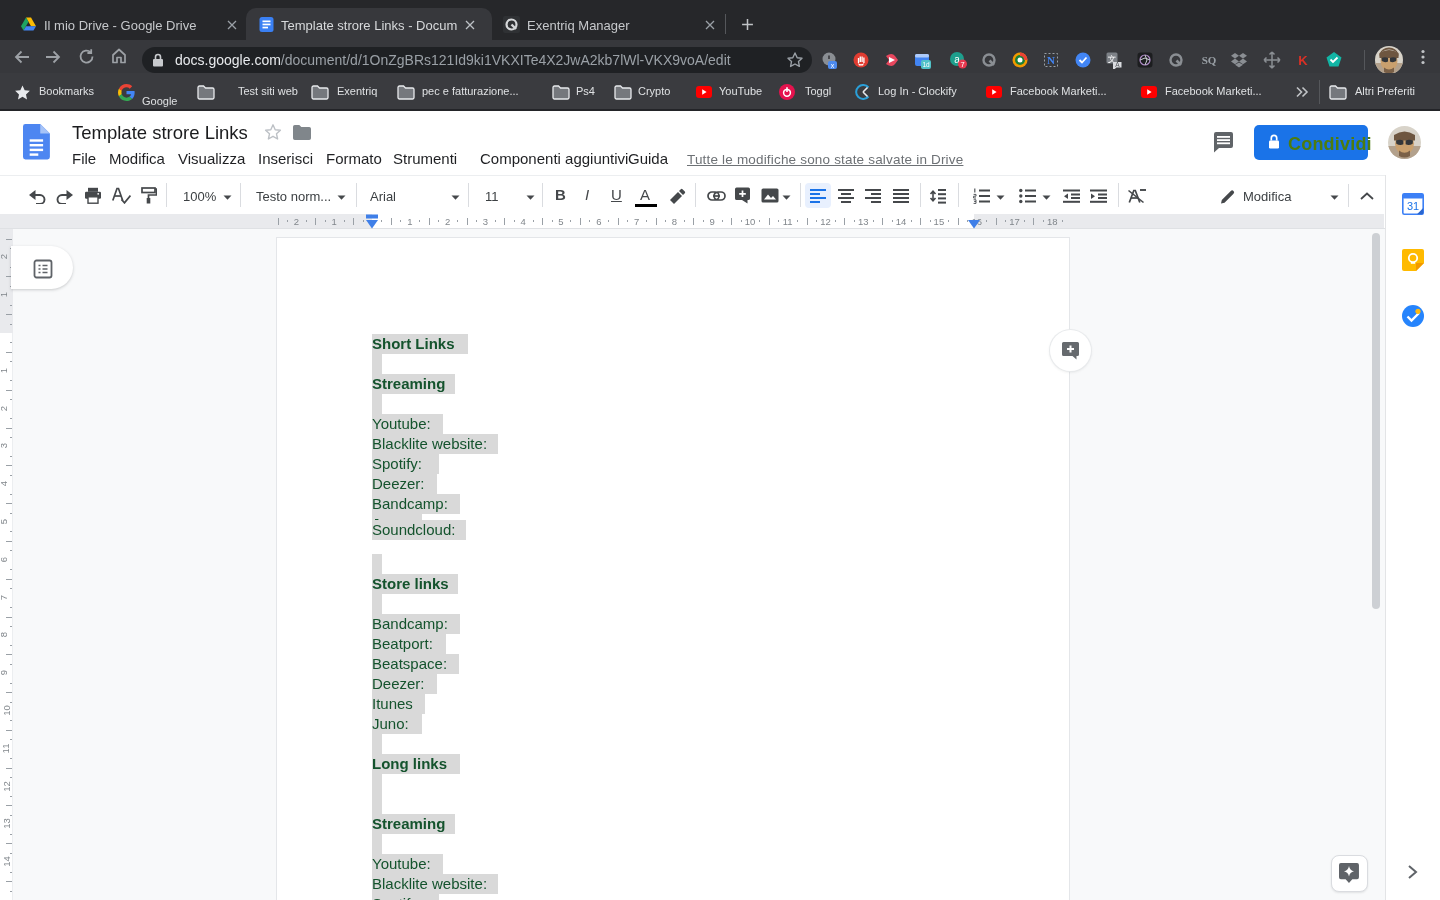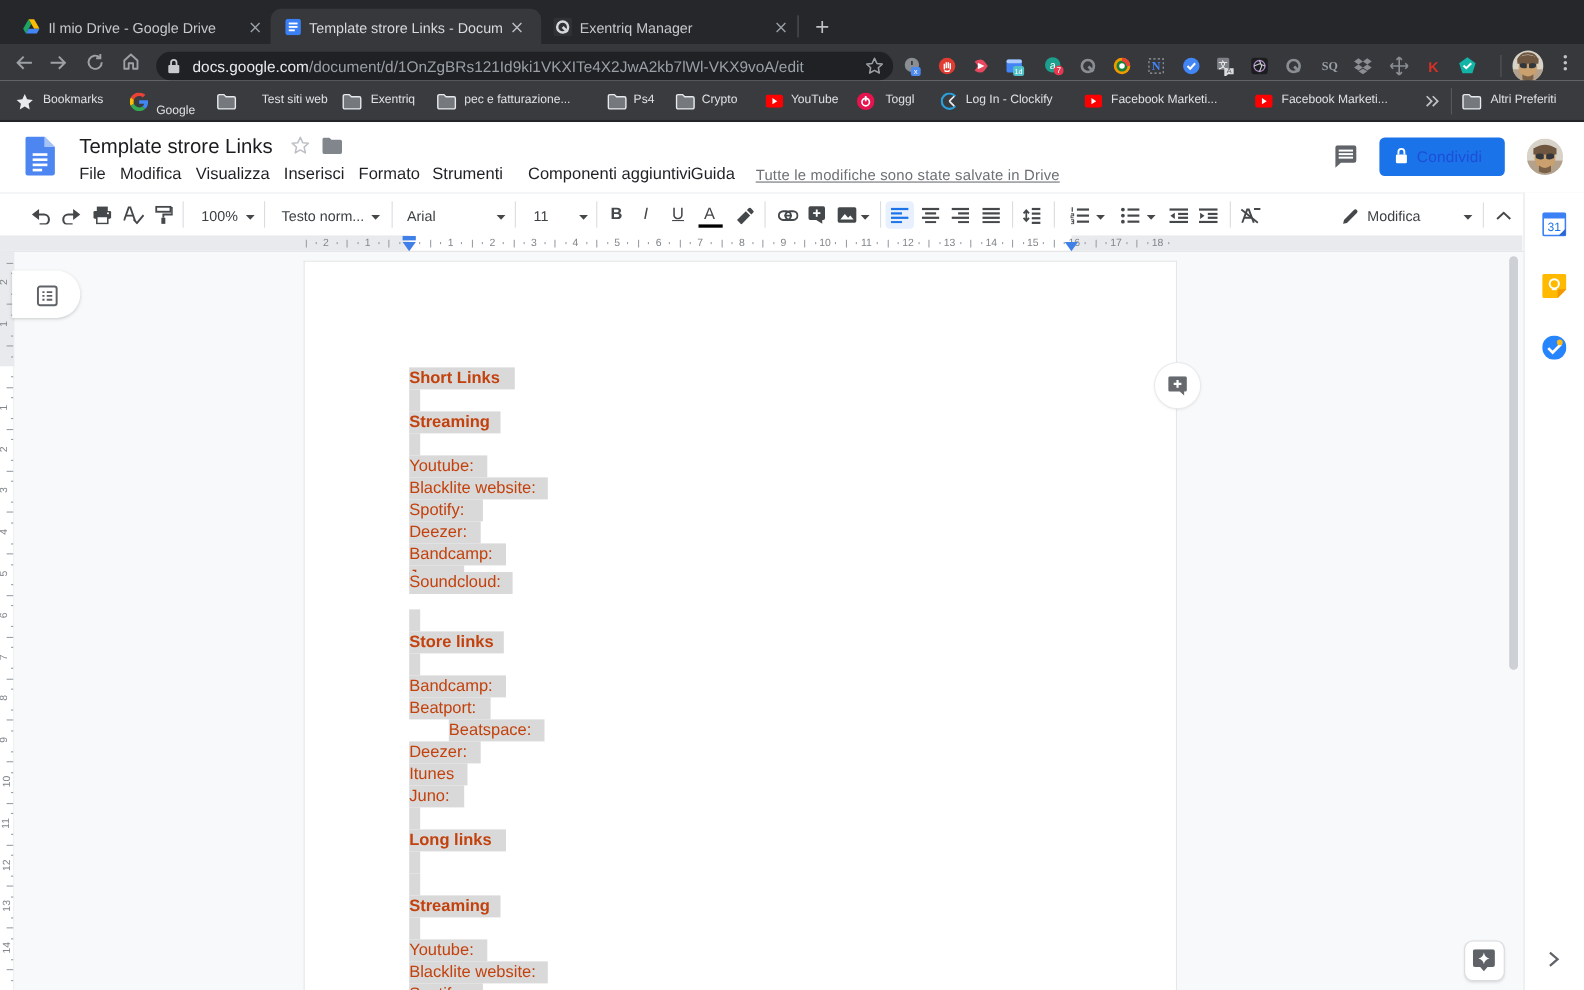--- a/index.html
+++ b/index.html
@@ -7,21 +7,21 @@
 .abs { position:absolute; }
 .tab-txt { font-size:13px; color:#c6c8cb; white-space:nowrap; }
 .bm-txt { font-size:11px; color:#dfe1e3; white-space:nowrap; }
 .menu-item { position:absolute; font-size:15px; color:#1f2023; top:150px; }
 .tickbar { position:absolute; width:1px; height:7px; background:#9aa0a6; top:218px; }
 .tickdot { position:absolute; width:1px; height:2px; background:#9aa0a6; top:220px; }
 .vtickbar { position:absolute; height:1px; width:6px; background:#9aa0a6; left:6px; }
 .vtickdot { position:absolute; height:1px; width:2px; background:#9aa0a6; left:10px; }
 .rnum { position:absolute; font-size:9.5px; color:#80868b; top:216px; transform:translateX(-50%); }
 .vnum { position:absolute; font-size:9.5px; color:#80868b; left:1px; transform:rotate(-90deg); }
-.dline { position:absolute; left:372px; height:20px; font-size:15px; line-height:20px; color:#c2410c; white-space:pre; }
+.dline { position:absolute; left:372px; height:20px; font-size:15px; line-height:20px; color:#14532d; white-space:pre; }
 .dline span { background:#d9d9d9; display:inline-block; height:20px; }
 .tb-div { position:absolute; width:1px; top:183px; height:24px; background:#dadce0; }
 .tb-txt { position:absolute; font-size:13px; color:#3c4043; top:189px; white-space:nowrap; }
 </style></head>
 <body>
 
 <div class="abs" style="left:0;top:0;width:1440px;height:40px;background:#26272a;"></div>
 <svg class="abs" style="left:21px;top:17px" width="15" height="14" viewBox="0 0 16 14">
 <path d="M5.3 0 L10.7 0 L16 9.3 L10.7 9.3 Z" fill="#fbbc04"></path>
 <path d="M5.3 0 L0 9.3 L2.7 14 L8 4.7 Z" fill="#1ea362"></path>
@@ -272,21 +272,21 @@
 <path d="M1 2 A2 2 0 0 1 3 0 H18 A2 2 0 0 1 20 2 V14 A2 2 0 0 1 18 16 H6 L1 20.5 Z" fill="#606468"></path>
 <rect x="4" y="4" width="13" height="1.8" fill="#fff"></rect>
     <rect x="4" y="7.2" width="13" height="1.8" fill="#fff"></rect>
     <rect x="4" y="10.4" width="13" height="1.8" fill="#fff"></rect>
   </svg>
 <div class="abs" style="left:1254px;top:125px;width:114px;height:35px;background:#1a73e8;border-radius:5px;"></div>
 <svg class="abs" style="left:1268px;top:134px" width="12" height="15" viewBox="0 0 12 15">
 <rect x="1" y="6.5" width="10" height="8" rx="1.2" fill="#fff"></rect>
 <path d="M3.3 6.5 V4 A2.7 2.7 0 0 1 8.7 4 V6.5" stroke="#fff" stroke-width="1.7" fill="none"></path>
   </svg>
-<div class="abs" style="left:1288px;top:134px;font-size:14px;font-weight:normal;color:#1d4ed8;letter-spacing:0.2px;">Condividi</div>
+<div class="abs" style="left:1288px;top:134px;font-size:18px;font-weight:bold;color:#4d7c0f;letter-spacing:0.2px;">Condividi</div>
 <svg class="abs" style="left:1388px;top:126px" width="33" height="33" viewBox="0 0 33 33">
 <defs>
       <clipPath id="av2">
         <circle cx="16.5" cy="16.5" r="16.5"></circle>
       </clipPath>
     </defs>
 <g clip-path="url(#av2)">
       <rect width="33" height="33" fill="#d8d3c9"></rect>
 <rect x="0" y="20" width="33" height="13" fill="#b3a18c"></rect>
 <ellipse cx="16.5" cy="17.5" rx="9.5" ry="11" fill="#c9a06e"></ellipse>
@@ -636,21 +636,21 @@
 <div class="dline" style="top:454px;"><span style="padding-right:17px;">Spotify:</span></div>
 <div class="dline" style="top:474px;"><span style="padding-right:12px;">Deezer:</span></div>
 <div class="dline" style="top:494px;"><span style="padding-right:12px;">Bandcamp:</span></div>
 <div class="dline" style="top:514px;"><span style="padding-right:13px;">Juno:</span></div>
 <div class="dline" style="top:520px;"><span style="padding-right:11px;">Soundcloud:</span></div>
 <div class="abs" style="left:372px;top:554px;width:10px;height:20px;background:#d9d9d9;"></div>
 <div class="dline" style="top:574px;font-weight:bold;"><span style="padding-right:9px;">Store links</span></div>
 <div class="abs" style="left:372px;top:594px;width:10px;height:20px;background:#d9d9d9;"></div>
 <div class="dline" style="top:614px;"><span style="padding-right:12px;">Bandcamp:</span></div>
 <div class="dline" style="top:634px;"><span style="padding-right:13px;">Beatport:</span></div>
-<div class="dline" style="top:654px;"><span style="padding-right:12px;margin-left:36px;">Beatspace:</span></div>
+<div class="dline" style="top:654px;"><span style="padding-right:12px;">Beatspace:</span></div>
 <div class="dline" style="top:674px;"><span style="padding-right:12px;">Deezer:</span></div>
 <div class="dline" style="top:694px;"><span style="padding-right:12px;text-align:right;">Itunes</span></div>
 <div class="dline" style="top:714px;"><span style="padding-right:13px;">Juno:</span></div>
 <div class="abs" style="left:372px;top:734px;width:10px;height:20px;background:#d9d9d9;"></div>
 <div class="dline" style="top:754px;font-weight:bold;"><span style="padding-right:13px;">Long links</span></div>
 <div class="abs" style="left:372px;top:774px;width:10px;height:20px;background:#d9d9d9;"></div>
 <div class="abs" style="left:372px;top:794px;width:10px;height:20px;background:#d9d9d9;"></div>
 <div class="dline" style="top:814px;font-weight:bold;"><span style="padding-right:10px;">Streaming</span></div>
 <div class="abs" style="left:372px;top:834px;width:10px;height:20px;background:#d9d9d9;"></div>
 <div class="dline" style="top:854px;"><span style="padding-right:12px;">Youtube:</span></div>

